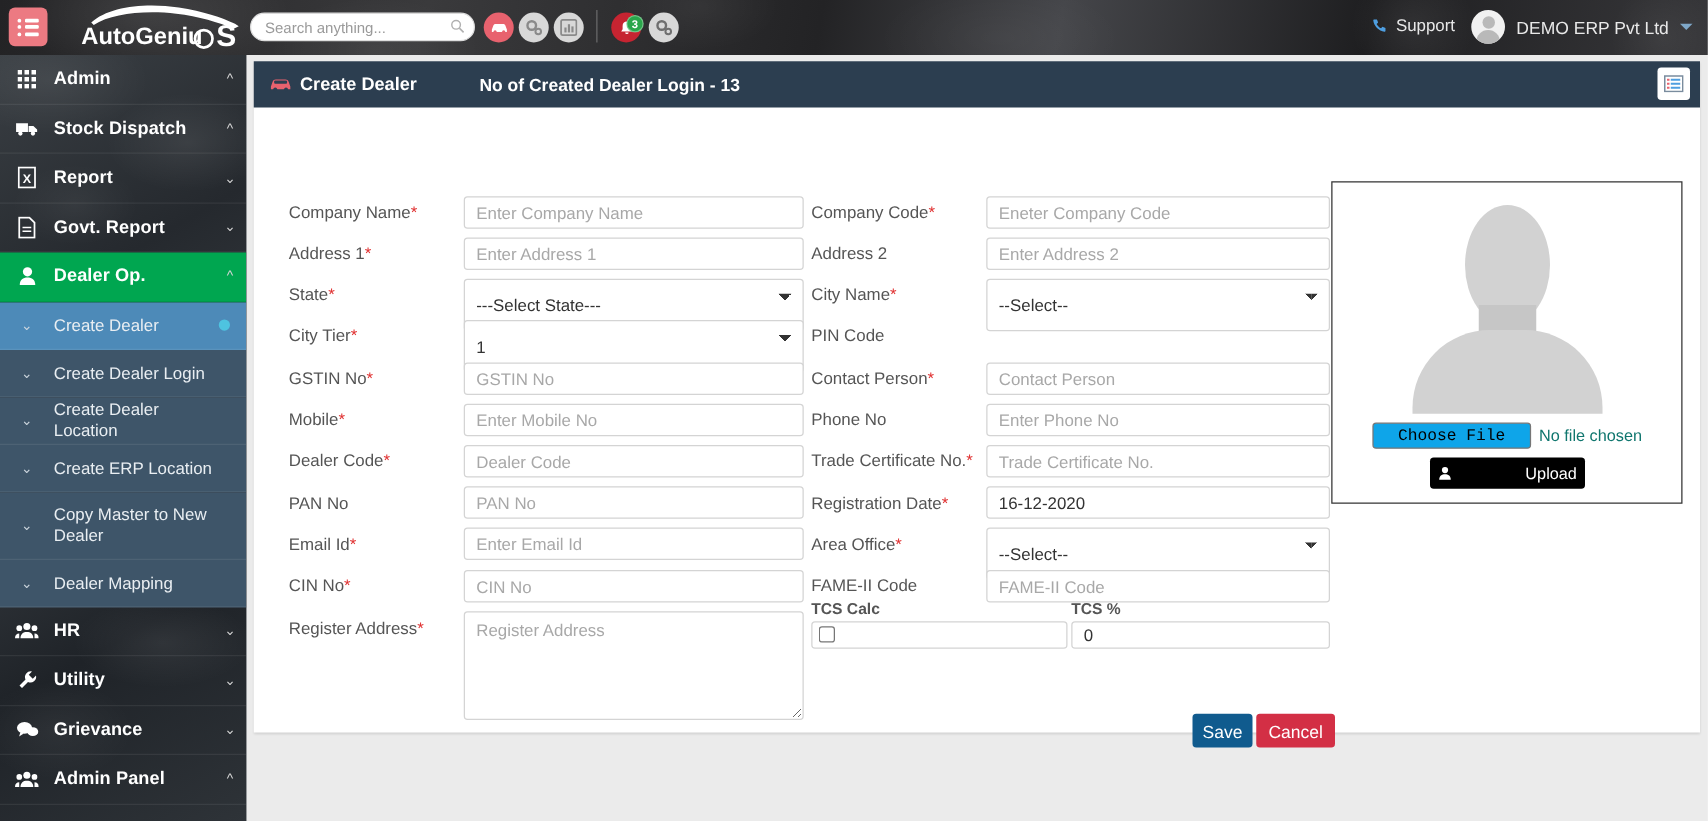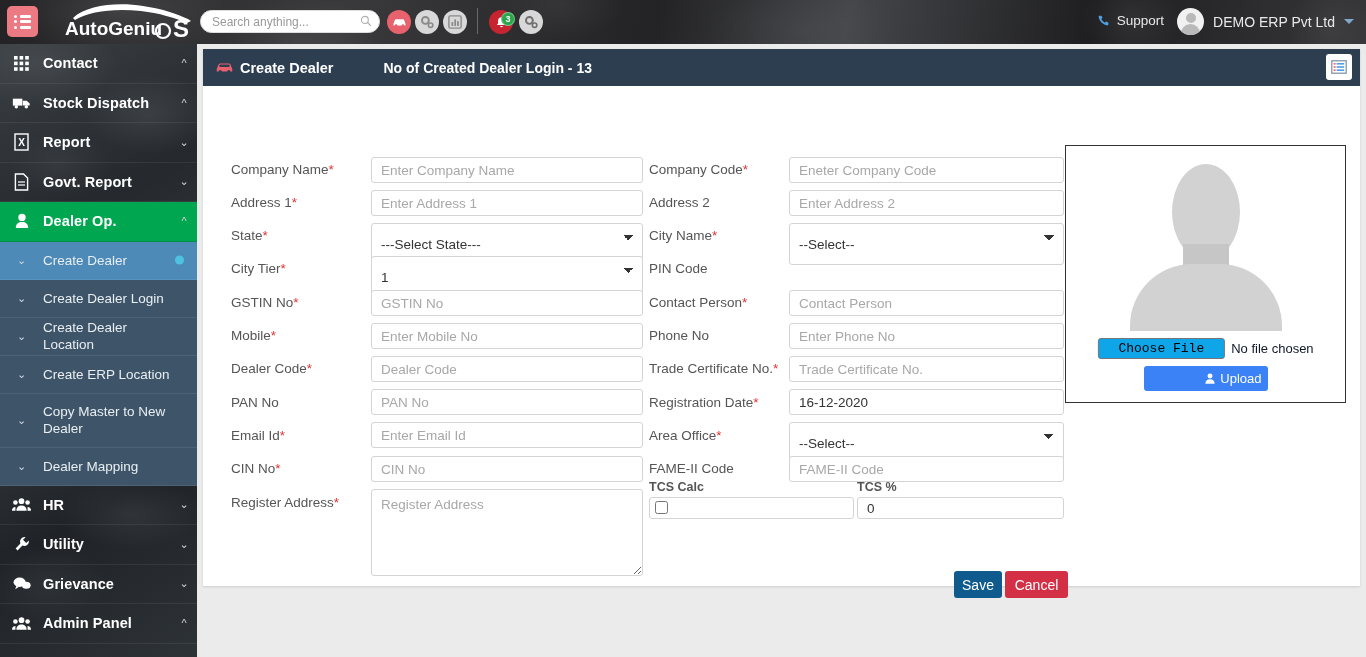--- a/index.html
+++ b/index.html
@@ -252,27 +252,27 @@
   .file-row {
     position:absolute; left: 50%; transform: translateX(-50%); top: 192px;
     display:flex; align-items:center; gap: 6px; white-space:nowrap;
   }
   .choose-btn {
     border: 1px solid #767676; background: #0ea5e9;
     border-radius: 3px; font-size: 13px; padding: 2px 20px;
     color:#000; cursor:pointer;
     font-family: Liberation Mono, monospace;
   }
-  .nofile { font-size: 13px; color:#0f172a; }
+  .nofile { font-size: 13px; color:#0f766e; }
   .upload-btn {
     position:absolute; left: 50%; transform: translateX(-50%); top: 220px;
-    width: 124px; height: 25px; background:#3b82f6; color:#fff;
+    width: 124px; height: 25px; background:#000000; color:#fff;
     border:none; border-radius:3px;
     font-size: 13px; cursor:pointer;
-    display:flex; align-items:center; justify-content:flex-end; gap: 4px;
+    display:flex; align-items:center; justify-content:space-between; gap: 4px;
     font-family: "Liberation Sans", sans-serif;
   }
 
   .btn {
     border:none; border-radius:3px; color:#fff;
     font-size: 14px; cursor:pointer; height: 27px;
     font-family: "Liberation Sans", sans-serif;
   }
   .btn-save { background:#105b8e; width: 48px; }
   .btn-cancel { background:#d32f45; width: 63px; }
@@ -392,21 +392,21 @@
             <rect x="11.2" y="0" width="3.6" height="3.6"></rect>
           <rect x="0" y="5.6" width="3.6" height="3.6"></rect>
             <rect x="5.6" y="5.6" width="3.6" height="3.6"></rect>
             <rect x="11.2" y="5.6" width="3.6" height="3.6"></rect>
           <rect x="0" y="11.2" width="3.6" height="3.6"></rect>
             <rect x="5.6" y="11.2" width="3.6" height="3.6"></rect>
             <rect x="11.2" y="11.2" width="3.6" height="3.6"></rect>
         </g>
       </svg>
     </div>
-    <div class="glabel">Contact</div>
+    <div class="glabel">Admin</div>
     <div class="gchev">^</div>
   </div>
 
   <div class="sb-group">
     <div class="gicon">
       <svg width="19" height="14" viewBox="0 0 22 14">
         <path d="M1 2 H12 V10 H1 Z" fill="#ffffff"></path>
         <path d="M12.6 4.4 H17 L20.5 7.6 V10 H12.6 Z" fill="#ffffff"></path>
         <circle cx="5" cy="11.4" r="2" fill="#ffffff"></circle>
         <circle cx="16.6" cy="11.4" r="2" fill="#ffffff"></circle>

